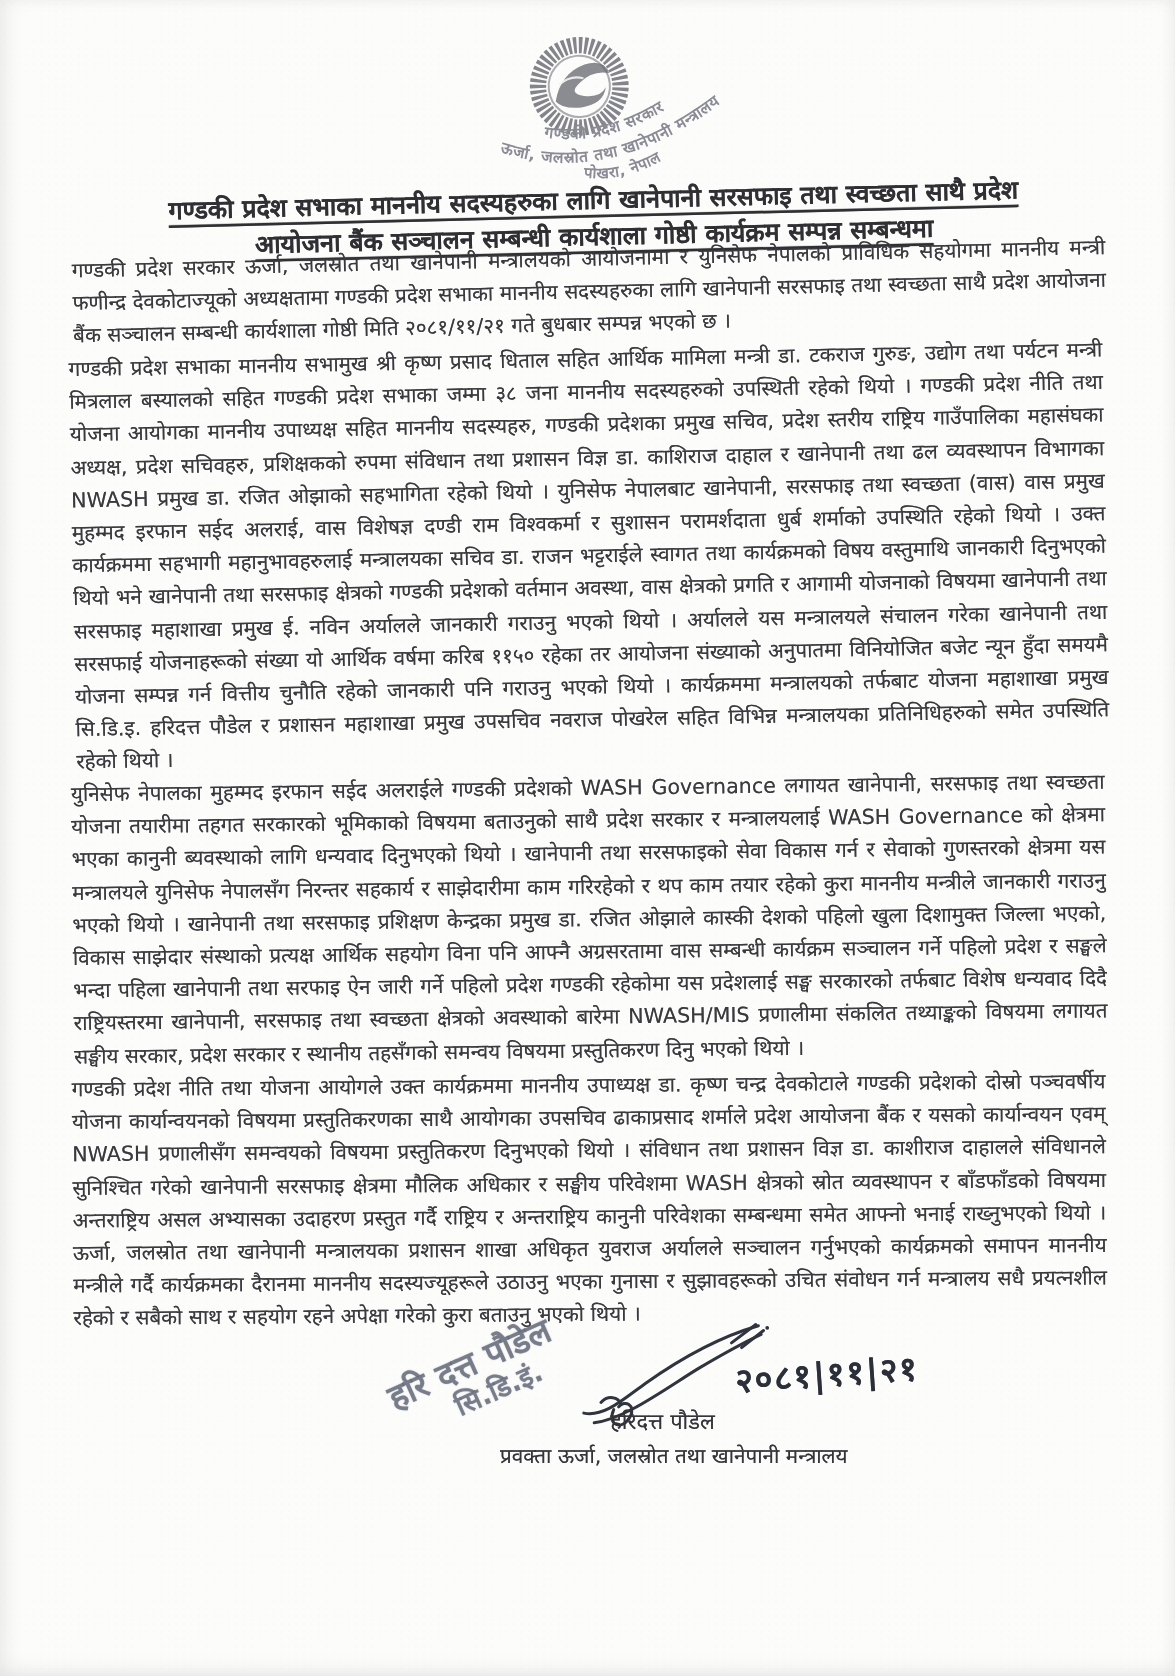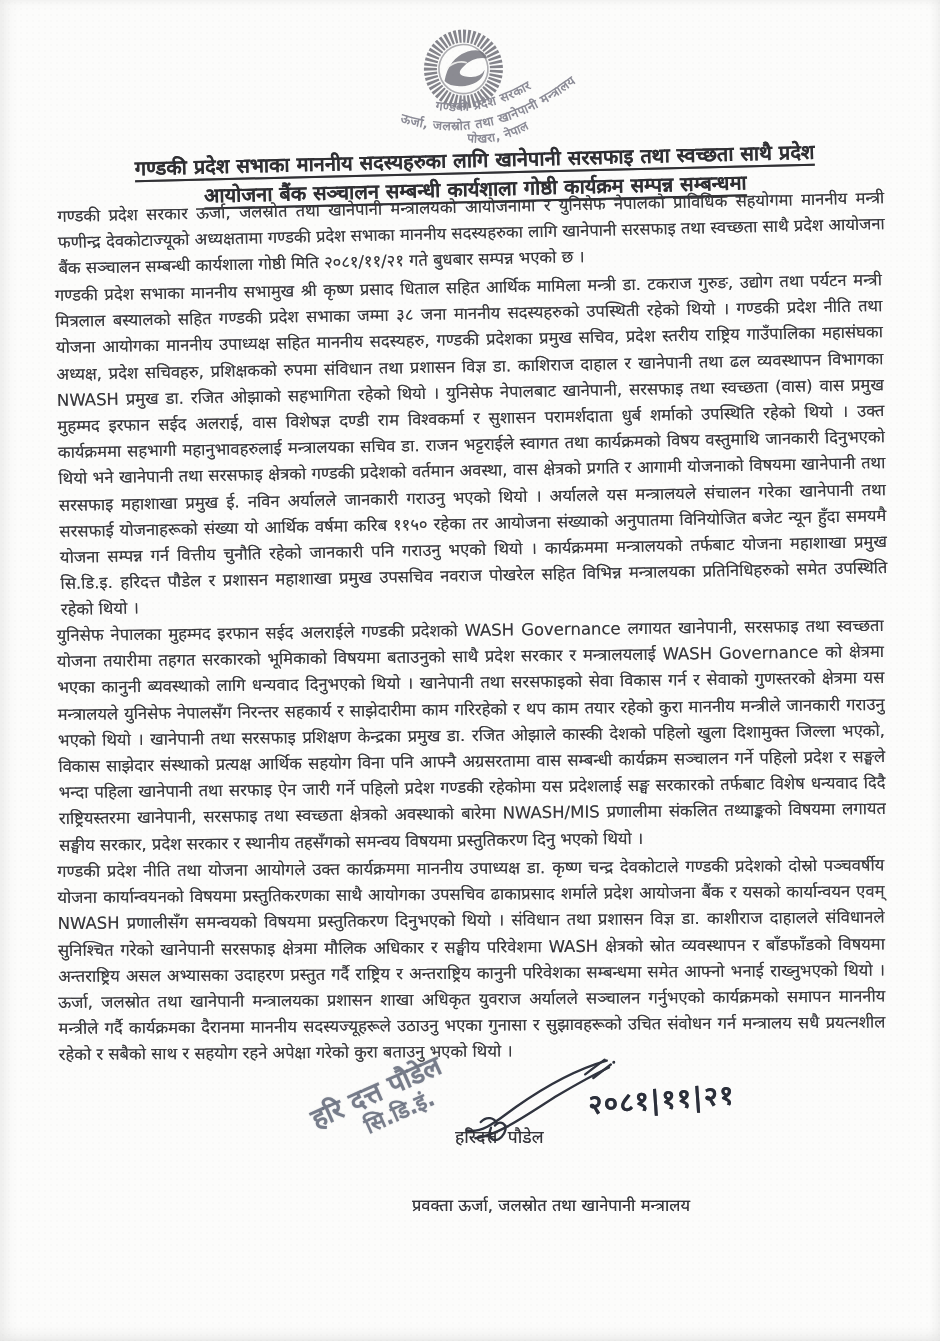--- a/index.html
+++ b/index.html
@@ -65,27 +65,26 @@
     transform:rotate(-2deg);
   }
   .hand-date{
     position:absolute;left:588px;top:1080px;
     font-size:27px;font-weight:600;color:#2b2f3a;
     letter-spacing:1.5px;
     transform:rotate(-4deg);
     text-shadow:0 0 0.5px rgba(35,40,50,0.7);
   }
   .sign-name{
-    position:absolute;left:455px;top:1124px;width:150px;
+    position:absolute;left:455px;top:1124px;width:150px;text-align:center;
     font-size:17.5px;color:#34343a;
     text-shadow:0 0 0.45px rgba(45,45,50,0.6);
-    font-family:Liberation Mono, monospace;
   }
   .sign-designation{
-    position:absolute;left:400px;top:1193px;width:290px;text-align:right;
+    position:absolute;left:400px;top:1152px;width:290px;text-align:left;
     font-size:16.5px;color:#34343a;
     white-space:nowrap;
     text-shadow:0 0 0.45px rgba(45,45,50,0.6);
   }
 </style>
 </head>
 <body>
 
 <div class="page">
 

